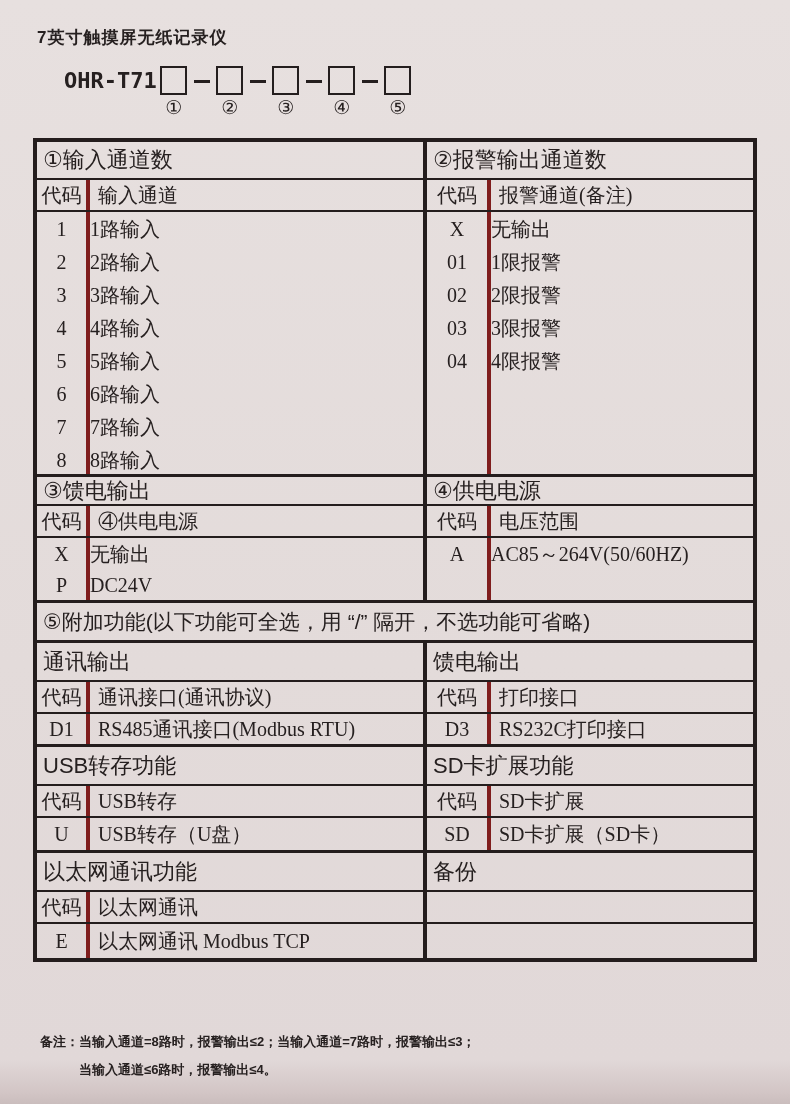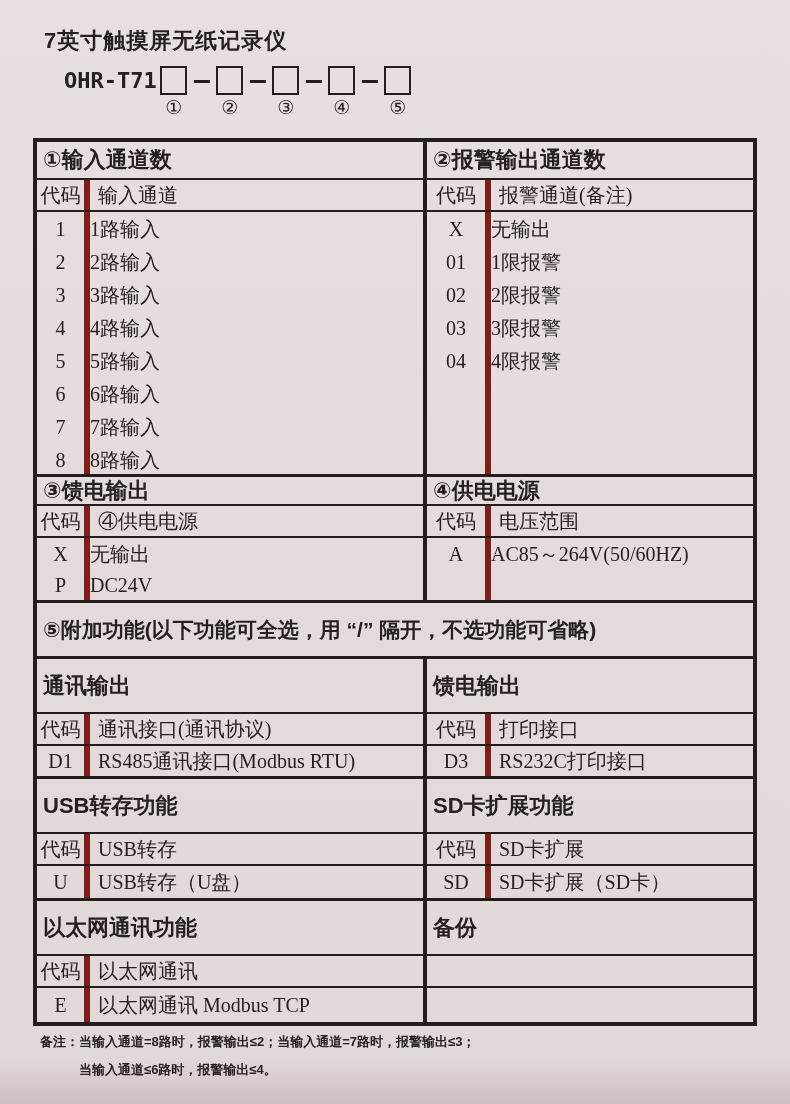--- a/index.html
+++ b/index.html
@@ -5,22 +5,22 @@
   * { margin:0; padding:0; box-sizing:border-box; }
   html,body { width:790px; height:1104px; }
   body {
     position:relative;
     font-family:"Liberation Serif","DejaVu Serif",serif;
     color:#262020;
     background:linear-gradient(180deg,#e7e0df 0%,#e3dbda 60%,#e1d8d8 96%,#d2c5c5 99%,#cabdbd 100%);
     overflow:hidden;
   }
   .page-title {
-    position:absolute; left:44px; top:26px;
-    font-size:22px; font-weight:bold; letter-spacing:1px;
+    position:absolute; left:37px; top:26px;
+    font-size:17px; font-weight:bold; letter-spacing:1px;
     font-family:"Liberation Sans","DejaVu Sans",sans-serif;
   }
   
   .model-line {
     position:absolute; left:48px; top:66px;
     display:flex; align-items:flex-start;margin-left:16px;
   }
   .model-prefix {
     font-family:"DejaVu Sans Mono","Liberation Mono",monospace;
     font-weight:bold; font-size:22px; line-height:30px; letter-spacing:0px;
@@ -33,30 +33,30 @@
   
   .otable {
     position:absolute; left:33px; top:138px; width:724px;
     border:4px solid #241d1d;
   }
   .band { display:grid; grid-template-columns:53px 337px 64px 262px; }
   .band.full { grid-template-columns:716px; }
   .bt2 { border-top:2px solid #241d1d; }
   .bt3 { border-top:3px solid #241d1d; }
   .cell { overflow:hidden; }
-  .v2 { border-right:6px solid #7f1d1d; }  
+  .v2 { border-right:4px solid #7f1d1d; }  
   .v4 { border-right:4px solid #241d1d; }  
   .span2L { grid-column:1 / 3; }
   .span2R { grid-column:3 / 5; }
   .sec-title {
-    font-weight:bold; font-size:22px; padding-left:6px;
+    font-weight:normal; font-size:22px; padding-left:6px;
     font-family:"Liberation Sans","DejaVu Sans",sans-serif;
     display:flex; align-items:center;
   }
-  .h36 { height:36px; } .h40 { height:56px; } .h38 { height:30px; }
+  .h36 { height:36px; } .h40 { height:40px; } .h38 { height:30px; }
   .h32 { height:32px; } .h33 { height:32px; } .h34 { height:34px; }
   .h64 { height:64px; } .h264 { height:264px; }
   .code { text-align:center; font-size:20px; display:block; }
   .hdr  { font-size:20px; }
   .desc { padding-left:8px; font-size:20px; }
   .vcen { display:flex; align-items:center; }
   .vcen.code { display:flex; justify-content:center; }
   .stack { display:flex; flex-direction:column; justify-content:flex-start; padding-top:1px; }
   .stack .line { line-height:33px; font-size:20px; }
   .stack.codes .line { text-align:center; }

